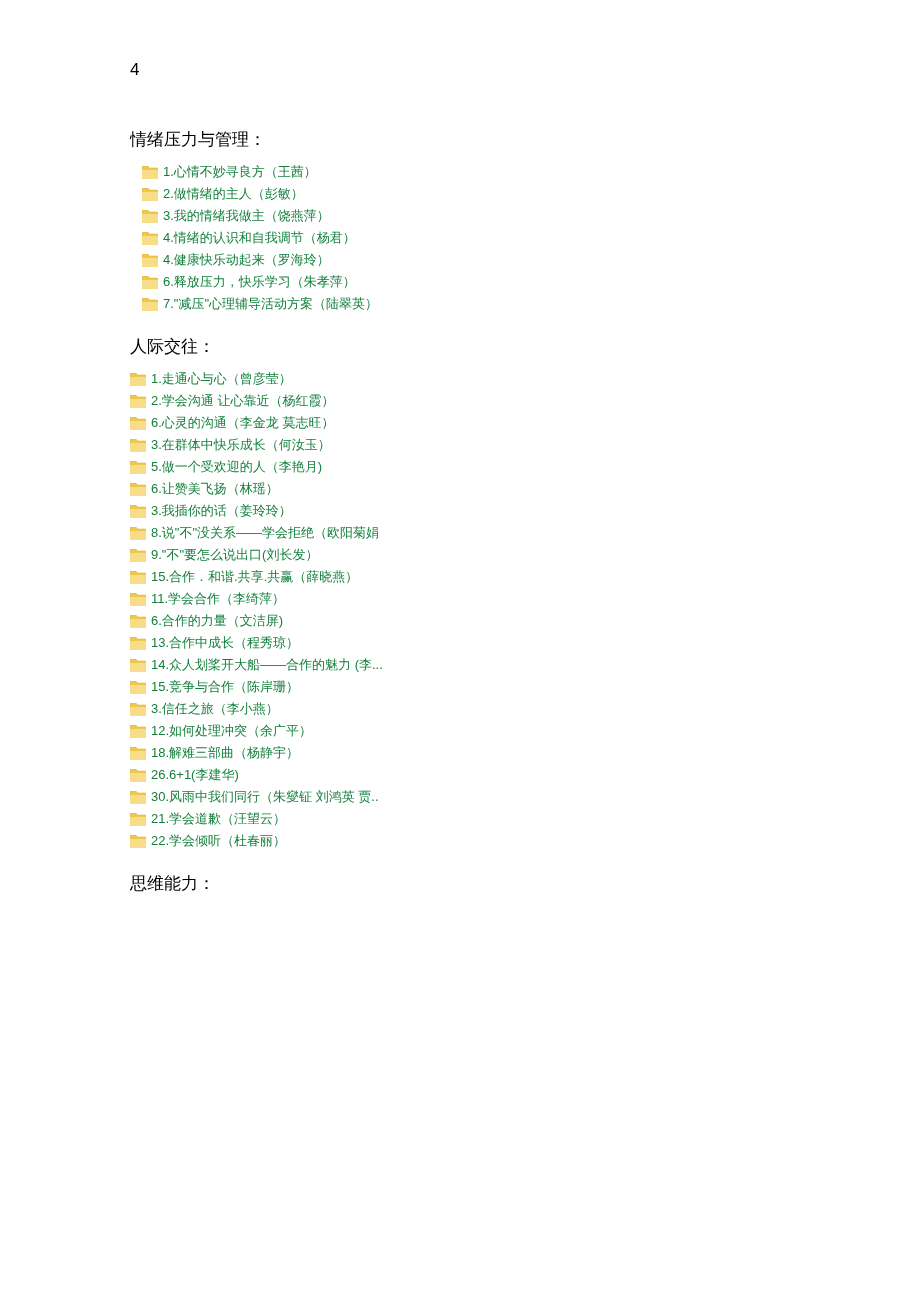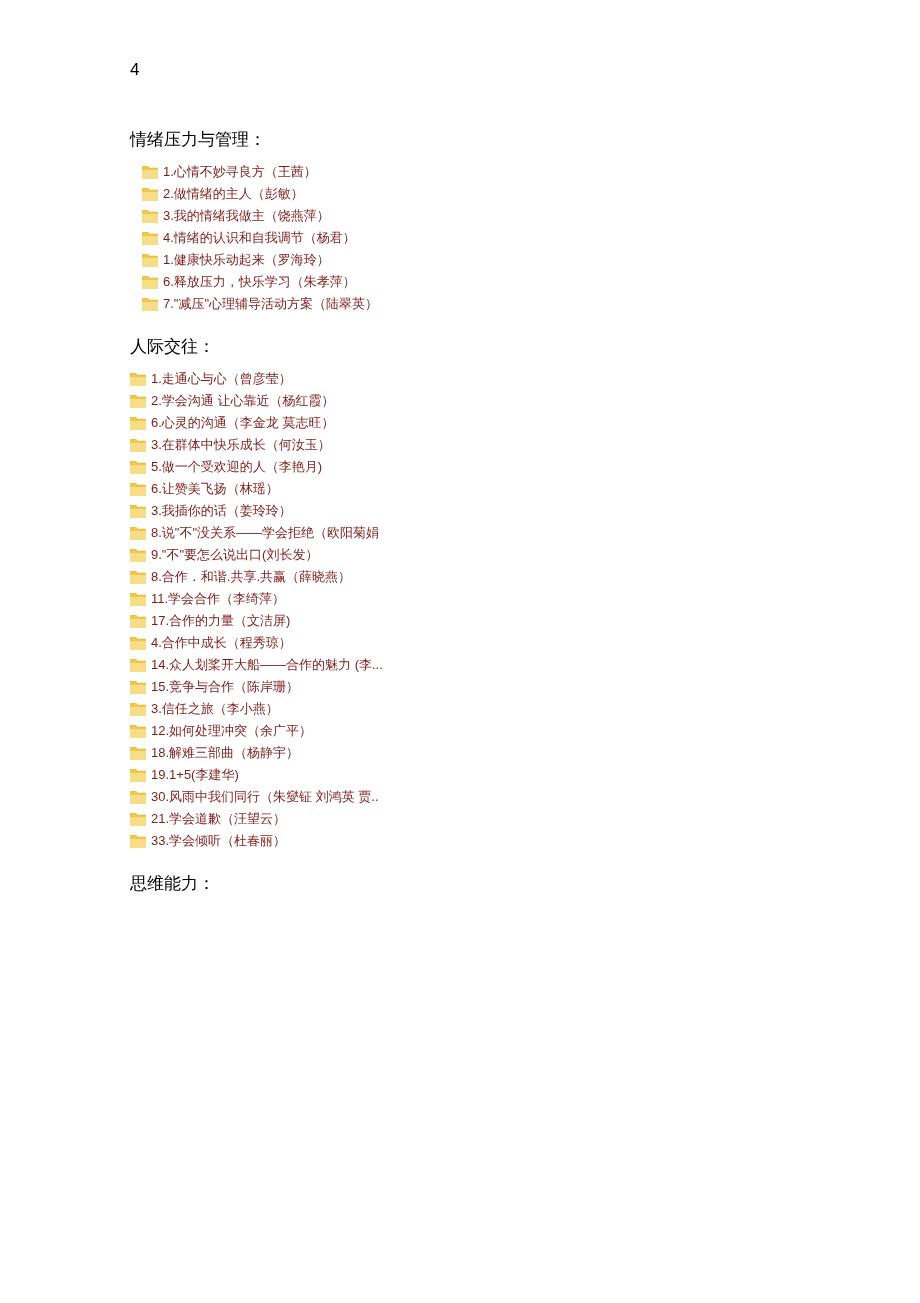--- a/index.html
+++ b/index.html
@@ -36,21 +36,21 @@
       cursor: pointer;
     }
     .folder-icon {
       width: 16px;
       height: 13px;
       margin-right: 5px;
       flex-shrink: 0;
     }
     .folder-label {
       font-size: 13px;
-      color: #7f1d1d;
+      color: #15803d;
       white-space: nowrap;
     }
   </style>
 </head>
 <body>
 
 <div class="page-number">4</div>
 
 <div id="content">
     <div class="section-title">情绪压力与管理：</div>
@@ -81,21 +81,21 @@
     <path d="M0 2 L0 12 Q0 13 1 13 L15 13 Q16 13 16 12 L16 3 Q16 2 15 2 L7 2 L6 0 L1 0 Q0 0 0 1 Z" fill="#f0c94a" stroke="#d4a830" stroke-width="0.5"></path>
     <path d="M0 4 L16 4 L16 12 Q16 13 15 13 L1 13 Q0 13 0 12 Z" fill="#f7dd87"></path>
   </svg>
         <span class="folder-label">4.情绪的认识和自我调节（杨君）</span>
       </div>
       <div class="folder-item">
         <svg class="folder-icon" viewBox="0 0 16 13" xmlns="http://www.w3.org/2000/svg">
     <path d="M0 2 L0 12 Q0 13 1 13 L15 13 Q16 13 16 12 L16 3 Q16 2 15 2 L7 2 L6 0 L1 0 Q0 0 0 1 Z" fill="#f0c94a" stroke="#d4a830" stroke-width="0.5"></path>
     <path d="M0 4 L16 4 L16 12 Q16 13 15 13 L1 13 Q0 13 0 12 Z" fill="#f7dd87"></path>
   </svg>
-        <span class="folder-label">1.健康快乐动起来（罗海玲）</span>
+        <span class="folder-label">4.健康快乐动起来（罗海玲）</span>
       </div>
       <div class="folder-item">
         <svg class="folder-icon" viewBox="0 0 16 13" xmlns="http://www.w3.org/2000/svg">
     <path d="M0 2 L0 12 Q0 13 1 13 L15 13 Q16 13 16 12 L16 3 Q16 2 15 2 L7 2 L6 0 L1 0 Q0 0 0 1 Z" fill="#f0c94a" stroke="#d4a830" stroke-width="0.5"></path>
     <path d="M0 4 L16 4 L16 12 Q16 13 15 13 L1 13 Q0 13 0 12 Z" fill="#f7dd87"></path>
   </svg>
         <span class="folder-label">6.释放压力，快乐学习（朱孝萍）</span>
       </div>
       <div class="folder-item">
         <svg class="folder-icon" viewBox="0 0 16 13" xmlns="http://www.w3.org/2000/svg">
@@ -168,42 +168,42 @@
     <path d="M0 2 L0 12 Q0 13 1 13 L15 13 Q16 13 16 12 L16 3 Q16 2 15 2 L7 2 L6 0 L1 0 Q0 0 0 1 Z" fill="#f0c94a" stroke="#d4a830" stroke-width="0.5"></path>
     <path d="M0 4 L16 4 L16 12 Q16 13 15 13 L1 13 Q0 13 0 12 Z" fill="#f7dd87"></path>
   </svg>
         <span class="folder-label">9."不"要怎么说出口(刘长发）</span>
       </div>
       <div class="folder-item">
         <svg class="folder-icon" viewBox="0 0 16 13" xmlns="http://www.w3.org/2000/svg">
     <path d="M0 2 L0 12 Q0 13 1 13 L15 13 Q16 13 16 12 L16 3 Q16 2 15 2 L7 2 L6 0 L1 0 Q0 0 0 1 Z" fill="#f0c94a" stroke="#d4a830" stroke-width="0.5"></path>
     <path d="M0 4 L16 4 L16 12 Q16 13 15 13 L1 13 Q0 13 0 12 Z" fill="#f7dd87"></path>
   </svg>
-        <span class="folder-label">8.合作．和谐.共享.共赢（薛晓燕）</span>
+        <span class="folder-label">15.合作．和谐.共享.共赢（薛晓燕）</span>
       </div>
       <div class="folder-item">
         <svg class="folder-icon" viewBox="0 0 16 13" xmlns="http://www.w3.org/2000/svg">
     <path d="M0 2 L0 12 Q0 13 1 13 L15 13 Q16 13 16 12 L16 3 Q16 2 15 2 L7 2 L6 0 L1 0 Q0 0 0 1 Z" fill="#f0c94a" stroke="#d4a830" stroke-width="0.5"></path>
     <path d="M0 4 L16 4 L16 12 Q16 13 15 13 L1 13 Q0 13 0 12 Z" fill="#f7dd87"></path>
   </svg>
         <span class="folder-label">11.学会合作（李绮萍）</span>
       </div>
       <div class="folder-item">
         <svg class="folder-icon" viewBox="0 0 16 13" xmlns="http://www.w3.org/2000/svg">
     <path d="M0 2 L0 12 Q0 13 1 13 L15 13 Q16 13 16 12 L16 3 Q16 2 15 2 L7 2 L6 0 L1 0 Q0 0 0 1 Z" fill="#f0c94a" stroke="#d4a830" stroke-width="0.5"></path>
     <path d="M0 4 L16 4 L16 12 Q16 13 15 13 L1 13 Q0 13 0 12 Z" fill="#f7dd87"></path>
   </svg>
-        <span class="folder-label">17.合作的力量（文洁屏)</span>
-      </div>
-      <div class="folder-item">
-        <svg class="folder-icon" viewBox="0 0 16 13" xmlns="http://www.w3.org/2000/svg">
-    <path d="M0 2 L0 12 Q0 13 1 13 L15 13 Q16 13 16 12 L16 3 Q16 2 15 2 L7 2 L6 0 L1 0 Q0 0 0 1 Z" fill="#f0c94a" stroke="#d4a830" stroke-width="0.5"></path>
-    <path d="M0 4 L16 4 L16 12 Q16 13 15 13 L1 13 Q0 13 0 12 Z" fill="#f7dd87"></path>
-  </svg>
-        <span class="folder-label">4.合作中成长（程秀琼）</span>
+        <span class="folder-label">6.合作的力量（文洁屏)</span>
+      </div>
+      <div class="folder-item">
+        <svg class="folder-icon" viewBox="0 0 16 13" xmlns="http://www.w3.org/2000/svg">
+    <path d="M0 2 L0 12 Q0 13 1 13 L15 13 Q16 13 16 12 L16 3 Q16 2 15 2 L7 2 L6 0 L1 0 Q0 0 0 1 Z" fill="#f0c94a" stroke="#d4a830" stroke-width="0.5"></path>
+    <path d="M0 4 L16 4 L16 12 Q16 13 15 13 L1 13 Q0 13 0 12 Z" fill="#f7dd87"></path>
+  </svg>
+        <span class="folder-label">13.合作中成长（程秀琼）</span>
       </div>
       <div class="folder-item">
         <svg class="folder-icon" viewBox="0 0 16 13" xmlns="http://www.w3.org/2000/svg">
     <path d="M0 2 L0 12 Q0 13 1 13 L15 13 Q16 13 16 12 L16 3 Q16 2 15 2 L7 2 L6 0 L1 0 Q0 0 0 1 Z" fill="#f0c94a" stroke="#d4a830" stroke-width="0.5"></path>
     <path d="M0 4 L16 4 L16 12 Q16 13 15 13 L1 13 Q0 13 0 12 Z" fill="#f7dd87"></path>
   </svg>
         <span class="folder-label">14.众人划桨开大船——合作的魅力 (李...</span>
       </div>
       <div class="folder-item">
         <svg class="folder-icon" viewBox="0 0 16 13" xmlns="http://www.w3.org/2000/svg">
@@ -231,38 +231,38 @@
     <path d="M0 2 L0 12 Q0 13 1 13 L15 13 Q16 13 16 12 L16 3 Q16 2 15 2 L7 2 L6 0 L1 0 Q0 0 0 1 Z" fill="#f0c94a" stroke="#d4a830" stroke-width="0.5"></path>
     <path d="M0 4 L16 4 L16 12 Q16 13 15 13 L1 13 Q0 13 0 12 Z" fill="#f7dd87"></path>
   </svg>
         <span class="folder-label">18.解难三部曲（杨静宇）</span>
       </div>
       <div class="folder-item">
         <svg class="folder-icon" viewBox="0 0 16 13" xmlns="http://www.w3.org/2000/svg">
     <path d="M0 2 L0 12 Q0 13 1 13 L15 13 Q16 13 16 12 L16 3 Q16 2 15 2 L7 2 L6 0 L1 0 Q0 0 0 1 Z" fill="#f0c94a" stroke="#d4a830" stroke-width="0.5"></path>
     <path d="M0 4 L16 4 L16 12 Q16 13 15 13 L1 13 Q0 13 0 12 Z" fill="#f7dd87"></path>
   </svg>
-        <span class="folder-label">19.1+5(李建华)</span>
+        <span class="folder-label">26.6+1(李建华)</span>
       </div>
       <div class="folder-item">
         <svg class="folder-icon" viewBox="0 0 16 13" xmlns="http://www.w3.org/2000/svg">
     <path d="M0 2 L0 12 Q0 13 1 13 L15 13 Q16 13 16 12 L16 3 Q16 2 15 2 L7 2 L6 0 L1 0 Q0 0 0 1 Z" fill="#f0c94a" stroke="#d4a830" stroke-width="0.5"></path>
     <path d="M0 4 L16 4 L16 12 Q16 13 15 13 L1 13 Q0 13 0 12 Z" fill="#f7dd87"></path>
   </svg>
         <span class="folder-label">30.风雨中我们同行（朱燮钲  刘鸿英  贾..</span>
       </div>
       <div class="folder-item">
         <svg class="folder-icon" viewBox="0 0 16 13" xmlns="http://www.w3.org/2000/svg">
     <path d="M0 2 L0 12 Q0 13 1 13 L15 13 Q16 13 16 12 L16 3 Q16 2 15 2 L7 2 L6 0 L1 0 Q0 0 0 1 Z" fill="#f0c94a" stroke="#d4a830" stroke-width="0.5"></path>
     <path d="M0 4 L16 4 L16 12 Q16 13 15 13 L1 13 Q0 13 0 12 Z" fill="#f7dd87"></path>
   </svg>
         <span class="folder-label">21.学会道歉（汪望云）</span>
       </div>
       <div class="folder-item">
         <svg class="folder-icon" viewBox="0 0 16 13" xmlns="http://www.w3.org/2000/svg">
     <path d="M0 2 L0 12 Q0 13 1 13 L15 13 Q16 13 16 12 L16 3 Q16 2 15 2 L7 2 L6 0 L1 0 Q0 0 0 1 Z" fill="#f0c94a" stroke="#d4a830" stroke-width="0.5"></path>
     <path d="M0 4 L16 4 L16 12 Q16 13 15 13 L1 13 Q0 13 0 12 Z" fill="#f7dd87"></path>
   </svg>
-        <span class="folder-label">33.学会倾听（杜春丽）</span>
+        <span class="folder-label">22.学会倾听（杜春丽）</span>
       </div>
     </div>
     <div class="section-title">思维能力：</div>
   </div>
 
 </body></html>

